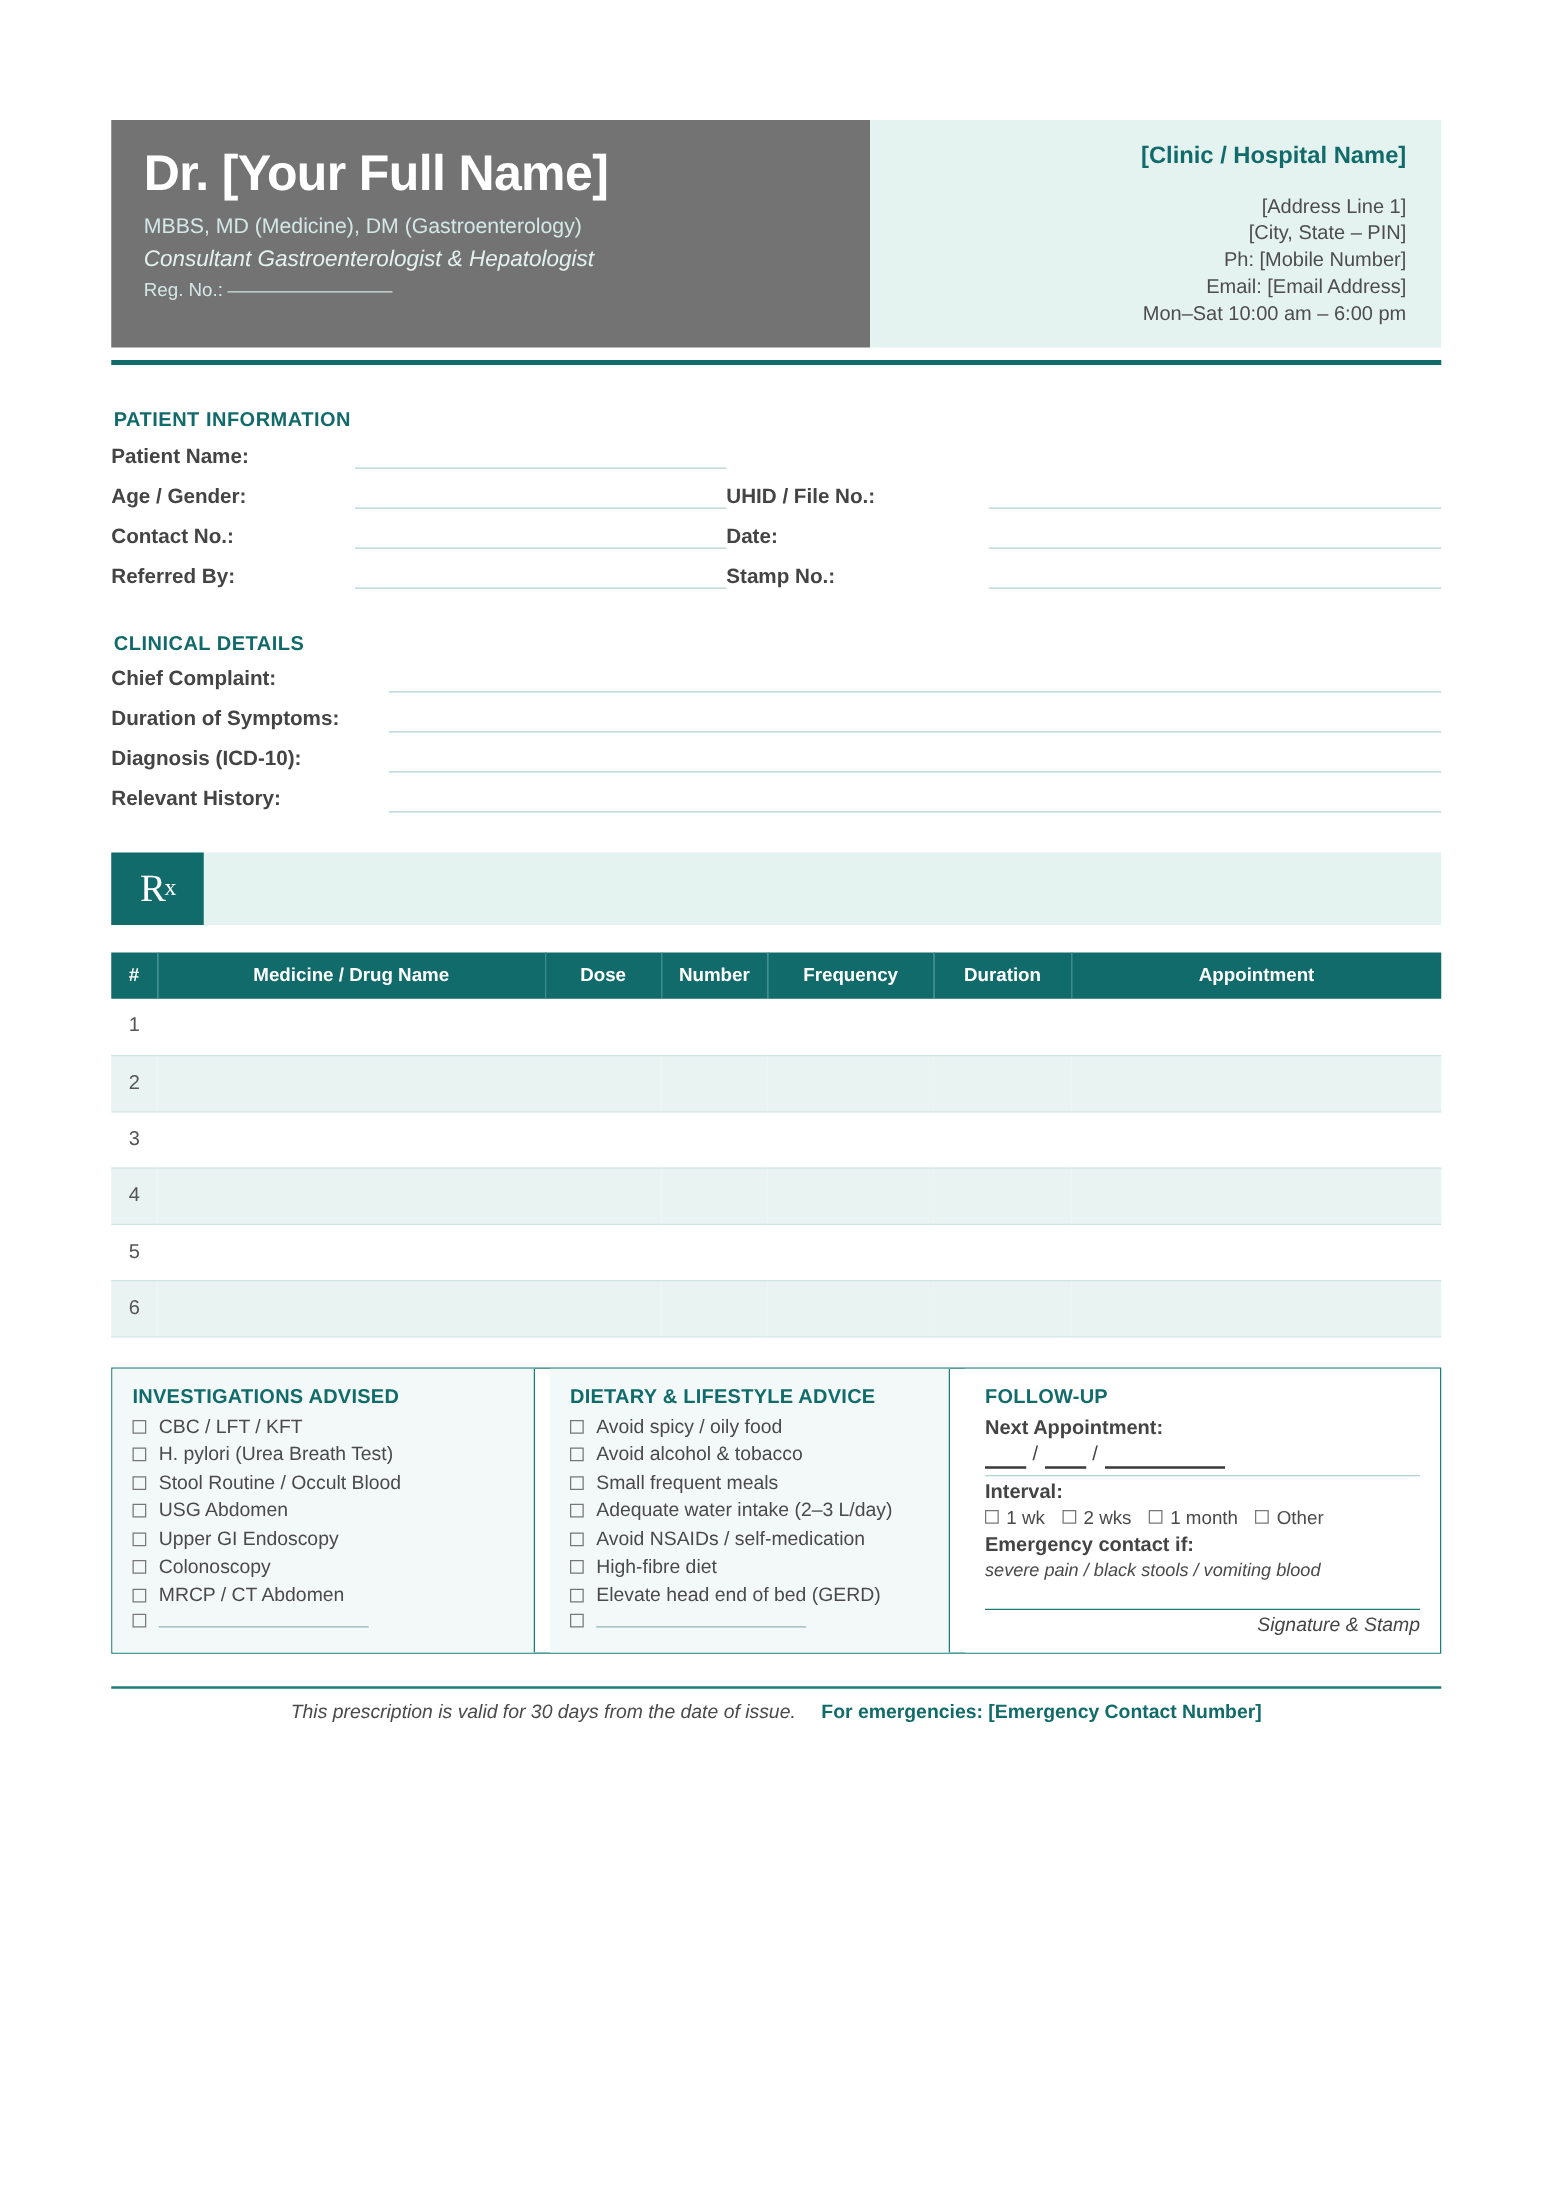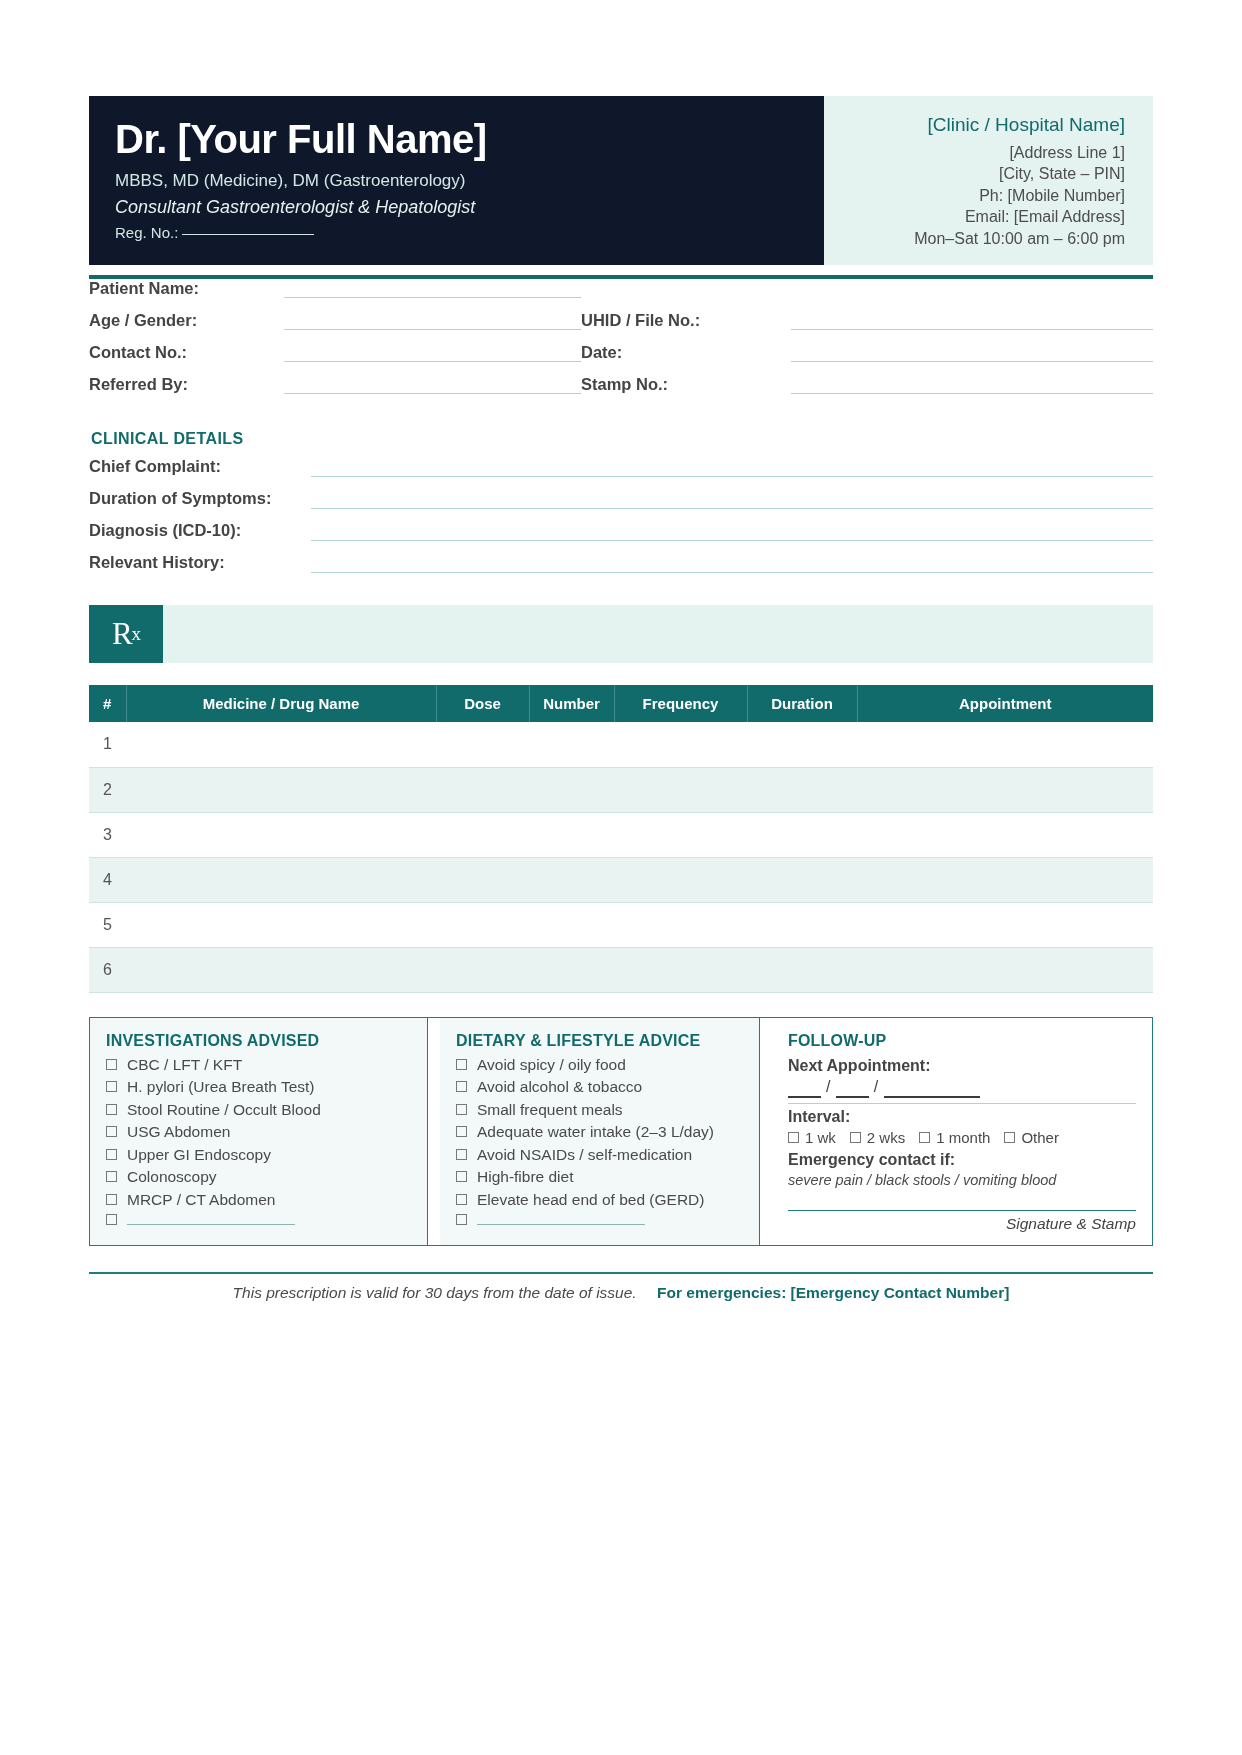--- a/index.html
+++ b/index.html
@@ -16,22 +16,22 @@
   }
   .page {
     position: absolute;
     left: 89px; top: 96px;
     width: 1064px;
   }
 
   
   .header { display: flex; width: 100%; }
   .header-left {
-    background: #0f172a;
-    width: 735px;
+    background: #737373;
+    width: 607px;
     padding: 22px 0 18px 26px;
   }
   .doc-name {
     color: #ffffff;
     font-size: 40px;
     font-weight: bold;
     letter-spacing: -0.5px;
     line-height: 1.05;
     margin-bottom: 9px;
   }
@@ -60,22 +60,22 @@
   }
   .header-right {
     background: #E4F2F0;
     flex: 1;
     text-align: right;
     padding: 18px 28px 16px 14px;
   }
   .clinic-name {
     color: #126B6B;
     font-size: 19px;
-    font-weight: normal;
-    margin-bottom: 6px;
+    font-weight: bold;
+    margin-bottom: 19px;
     text-align: right;
   }
   .clinic-line {
     color: #4d4d4d;
     font-size: 16px;
     line-height: 1.34;
   }
   .header-rule {
     height: 4px;
     background: #126B6B;
@@ -304,20 +304,21 @@
       <div class="clinic-name">[Clinic / Hospital Name]</div>
       <div class="clinic-line">[Address Line 1]</div>
       <div class="clinic-line">[City, State – PIN]</div>
       <div class="clinic-line">Ph: [Mobile Number]</div>
       <div class="clinic-line">Email: [Email Address]</div>
       <div class="clinic-line">Mon–Sat  10:00 am – 6:00 pm</div>
     </div>
   </div>
   <div class="header-rule"></div>
 
+  <div class="sec-title">PATIENT INFORMATION</div>
 
   <div class="frow">
     <div class="fcol pi-left">
       <span class="flabel pi-lab">Patient Name:</span>
       <span class="fline pi-line"></span>
     </div>
     <div class="fcol pi-right"></div>
   </div>
 
   <div class="frow">

